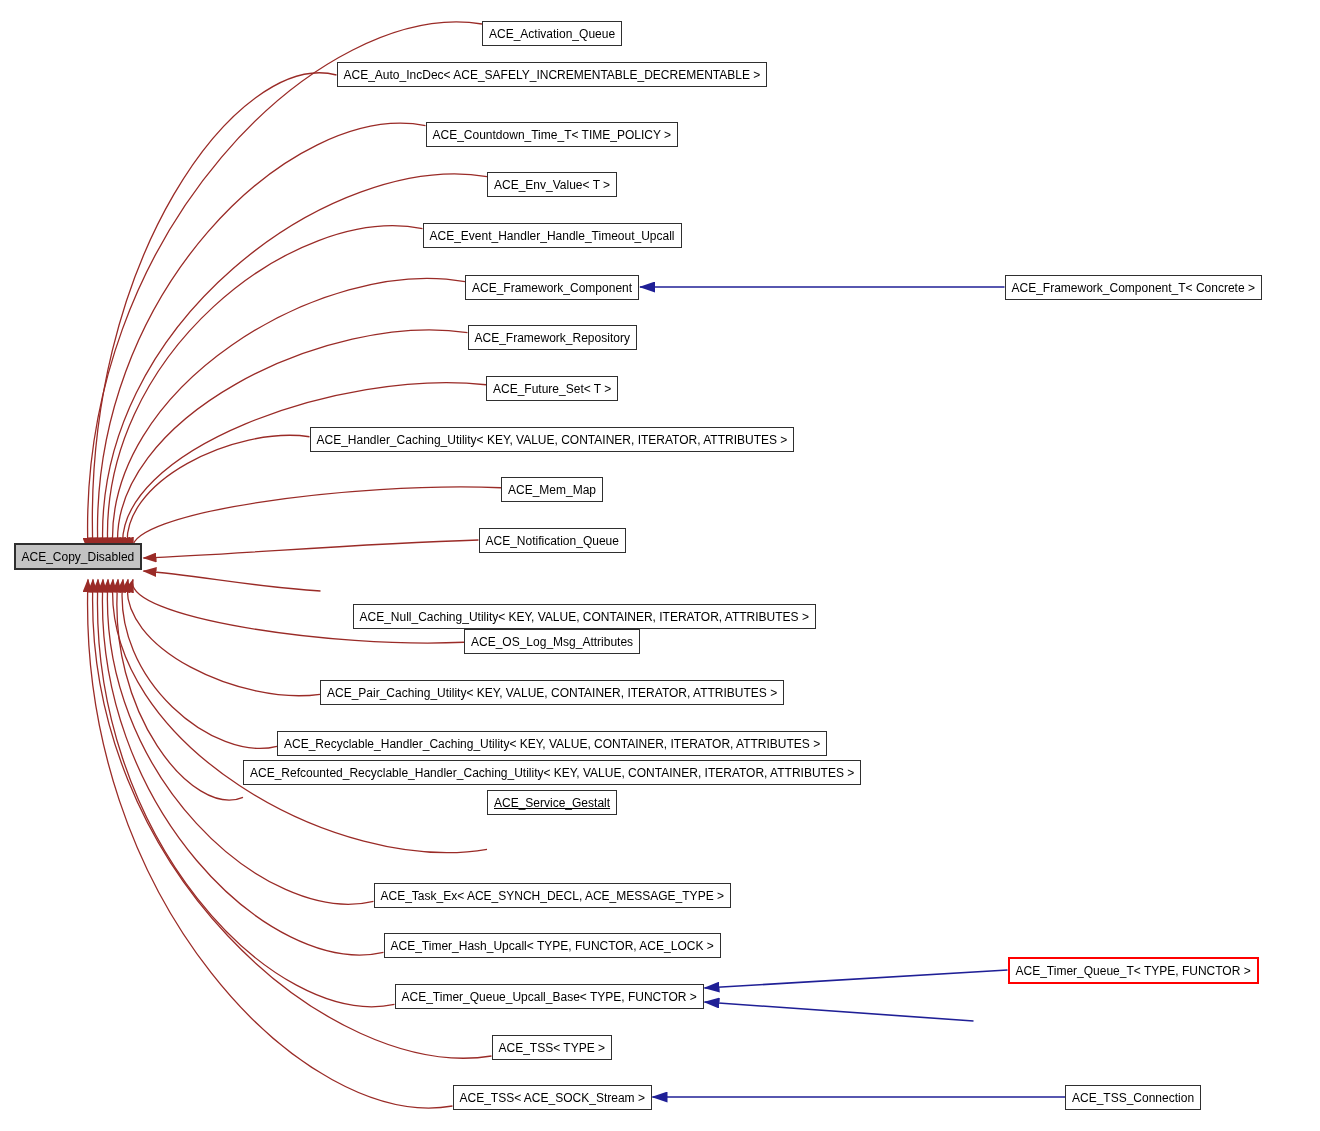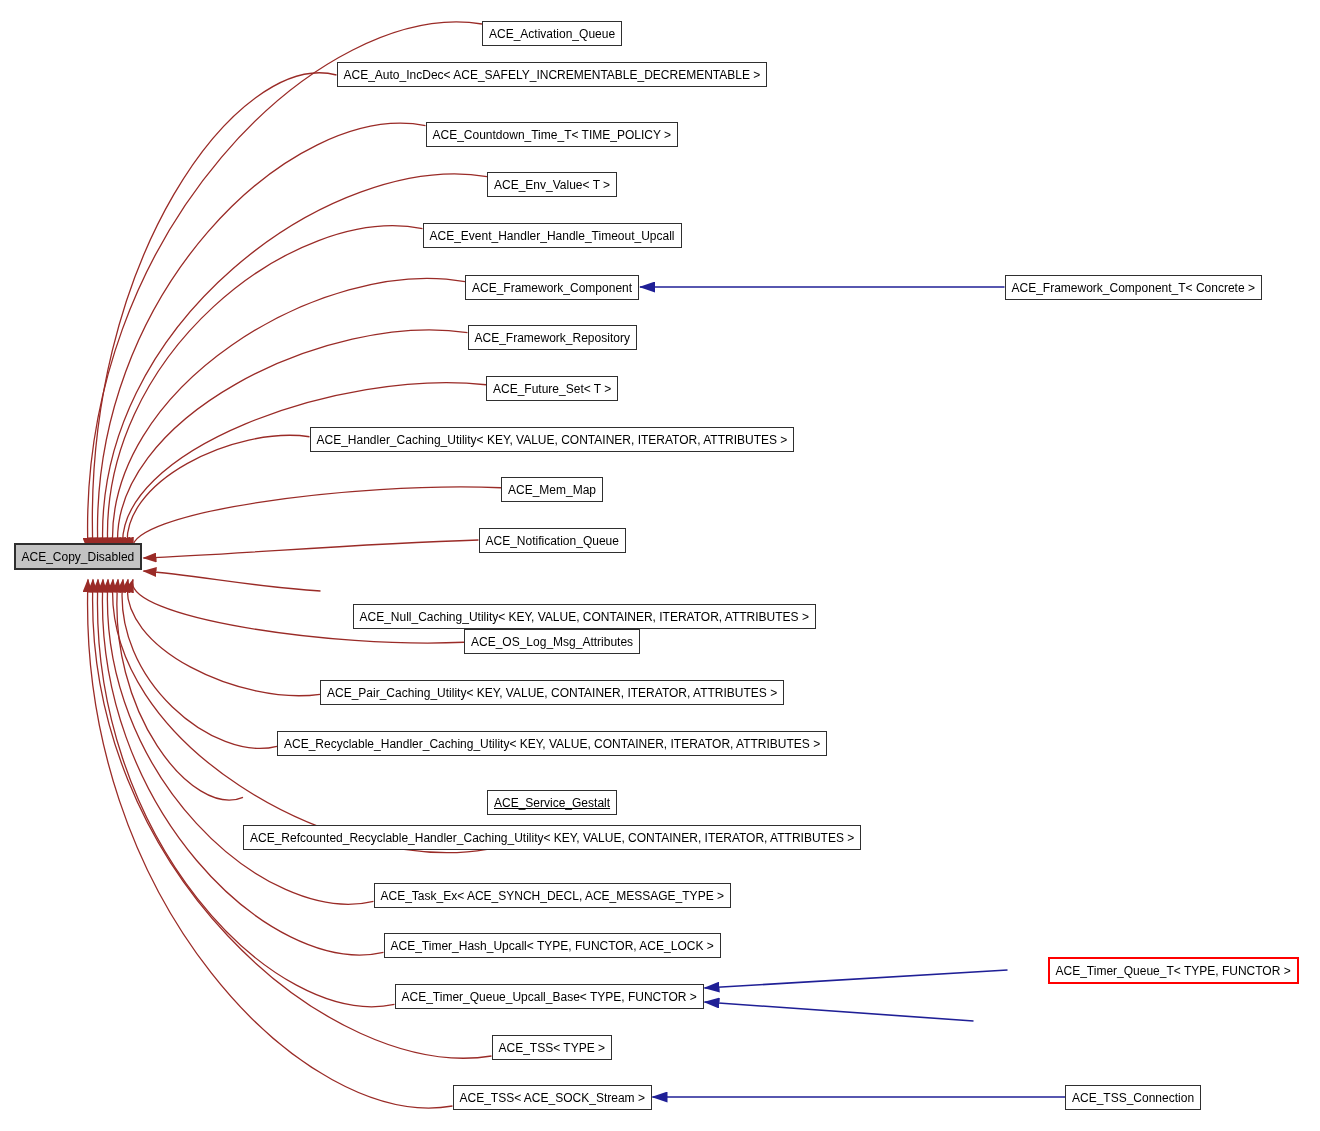--- a/index.html
+++ b/index.html
@@ -86,23 +86,23 @@
     <div class="node" style="left: 465px; top: 274.5px;">ACE_Framework_Component</div>
     <div class="node" style="left: 467.5px; top: 324.5px;">ACE_Framework_Repository</div>
     <div class="node" style="left: 486px; top: 375.5px;">ACE_Future_Set&lt; T &gt;</div>
     <div class="node" style="left: 309.5px; top: 426.5px;">ACE_Handler_Caching_Utility&lt; KEY, VALUE, CONTAINER, ITERATOR, ATTRIBUTES &gt;</div>
     <div class="node" style="left: 501px; top: 476.5px;">ACE_Mem_Map</div>
     <div class="node" style="left: 478.5px; top: 527.5px;">ACE_Notification_Queue</div>
     <div class="node" style="left: 320.5px; top: 604px; margin-left: 32px;">ACE_Null_Caching_Utility&lt; KEY, VALUE, CONTAINER, ITERATOR, ATTRIBUTES &gt;</div>
     <div class="node" style="left: 464px; top: 628.5px;">ACE_OS_Log_Msg_Attributes</div>
     <div class="node" style="left: 320px; top: 679.5px;">ACE_Pair_Caching_Utility&lt; KEY, VALUE, CONTAINER, ITERATOR, ATTRIBUTES &gt;</div>
     <div class="node" style="left: 277px; top: 730.5px;">ACE_Recyclable_Handler_Caching_Utility&lt; KEY, VALUE, CONTAINER, ITERATOR, ATTRIBUTES &gt;</div>
-    <div class="node" style="left: 243px; top: 825px;">ACE_Refcounted_Recyclable_Handler_Caching_Utility&lt; KEY, VALUE, CONTAINER, ITERATOR, ATTRIBUTES &gt;</div>
+    <div class="node" style="left: 243px; top: 760px;">ACE_Refcounted_Recyclable_Handler_Caching_Utility&lt; KEY, VALUE, CONTAINER, ITERATOR, ATTRIBUTES &gt;</div>
     <div class="node" style="left: 487px; top: 790px; text-decoration: underline;">ACE_Service_Gestalt</div>
     <div class="node" style="left: 373.5px; top: 882.5px;">ACE_Task_Ex&lt; ACE_SYNCH_DECL, ACE_MESSAGE_TYPE &gt;</div>
     <div class="node" style="left: 383.5px; top: 932.5px;">ACE_Timer_Hash_Upcall&lt; TYPE, FUNCTOR, ACE_LOCK &gt;</div>
     <div class="node" style="left: 394.5px; top: 983.5px;">ACE_Timer_Queue_Upcall_Base&lt; TYPE, FUNCTOR &gt;</div>
     <div class="node" style="left: 491.5px; top: 1034.5px;">ACE_TSS&lt; TYPE &gt;</div>
     <div class="node" style="left: 452.5px; top: 1084.5px;">ACE_TSS&lt; ACE_SOCK_Stream &gt;</div>
     <div class="node" style="left: 1004.5px; top: 274.5px;">ACE_Framework_Component_T&lt; Concrete &gt;</div>
-    <div class="node highlight" style="left: 1007.5px; top: 956.5px; margin-left: 40px;">ACE_Timer_Queue_T&lt; TYPE, FUNCTOR &gt;</div>
+    <div class="node highlight" style="left: 1007.5px; top: 956.5px;">ACE_Timer_Queue_T&lt; TYPE, FUNCTOR &gt;</div>
     <div class="node" style="left: 1065px; top: 1084.5px;">ACE_TSS_Connection</div>
   </div>
 
 </body></html>

